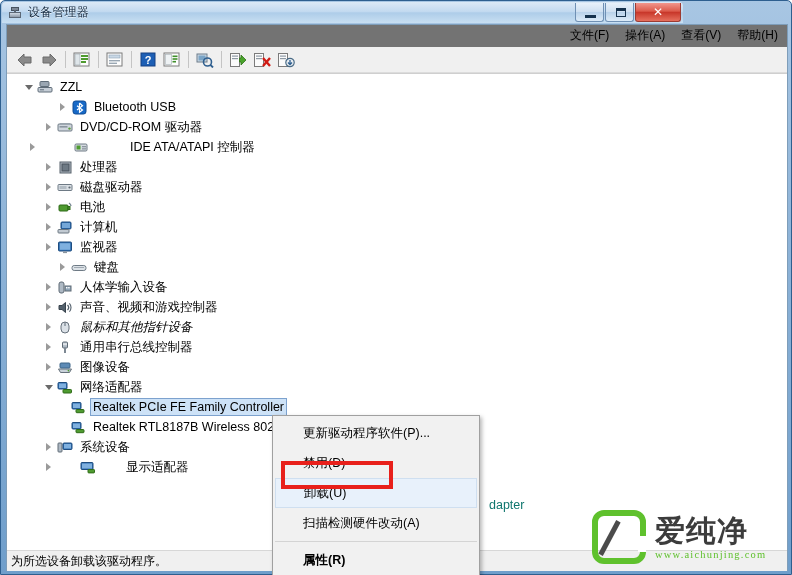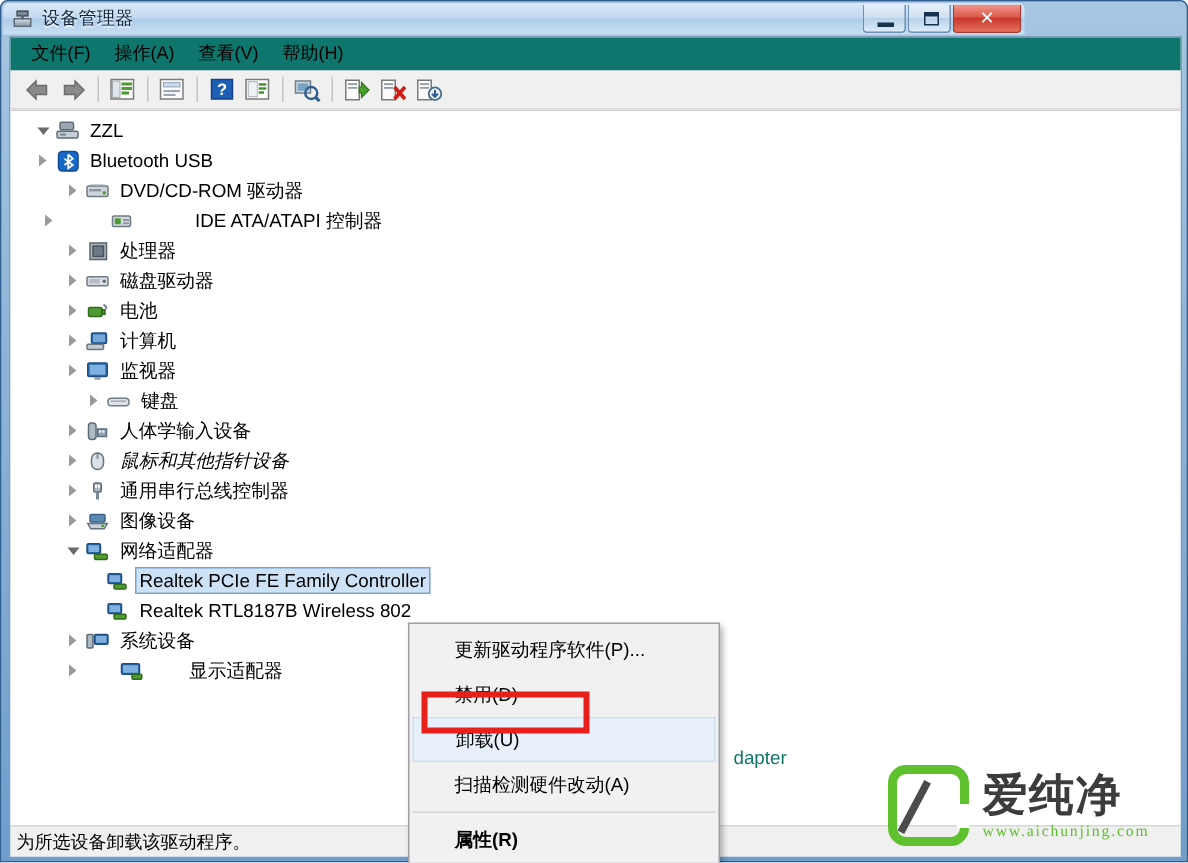--- a/index.html
+++ b/index.html
@@ -114,25 +114,26 @@
     width: 782px; height: 547px;
     background: #f0f0f0;
     border: 1px solid #7e9db9;
     border-bottom: none;
     display: flex;
     flex-direction: column;
   }
 
   .menubar {
     height: 22px;
-    background: #0f766e;
+    background: #737373;
     display: flex;
     align-items: center;
     padding-left: 7px;
     flex: 0 0 auto;
+    justify-content: flex-end;
   }
   .menu-item {
     font-size: 12px;
     color: #000;
     padding: 2px 9px 3px 7px;
     white-space: nowrap;
     cursor: default;
   }
 
   .toolbar {
@@ -457,21 +458,21 @@
             <div class="node-icon">
               <svg width="16" height="15" viewBox="0 0 16 15">
                 <rect x="3" y="1.5" width="9" height="5" rx="1" fill="#9aa6b2" stroke="#5f6c78"></rect>
                 <rect x="1" y="7.5" width="14" height="4.5" rx="1" fill="#c5cdd6" stroke="#5f6c78"></rect>
                 <rect x="3" y="9" width="4" height="1.4" fill="#7d8995"></rect>
               </svg>
             </div>
             <div class="node-label">ZZL</div>
           </div>
 
-          <div class="node" style="padding-left:14px;">
+          <div class="node" style="padding-left:48px;">
             <div class="expander">
                 <div class="tri"></div>
               </div>
             <div class="node-icon">
               <svg width="15" height="15" viewBox="0 0 15 15">
                 <rect x="1" y="1" width="13" height="13" rx="2.5" fill="#1769c7" stroke="#0f4a93"></rect>
                 <path d="M7.5 3 L10.5 5.8 L5 10 M5 5.8 L10.5 10 L7.5 12.2 L7.5 3" fill="none" stroke="#ffffff" stroke-width="1.2"></path>
               </svg>
             </div>
             <div class="node-label">Bluetooth USB</div>
@@ -597,20 +598,33 @@
               <svg width="16" height="15" viewBox="0 0 16 15">
                 <rect x="2" y="2" width="5" height="11" rx="2" fill="#aeb9c4" stroke="#5e6a75"></rect>
                 <rect x="8" y="6" width="6" height="5" fill="#8fa5b8" stroke="#5e6a75"></rect>
                 <rect x="9" y="7" width="1.4" height="1.4" fill="#fff"></rect>
                 <rect x="11.2" y="7" width="1.4" height="1.4" fill="#fff"></rect>
               </svg>
             </div>
             <div class="node-label">人体学输入设备</div>
           </div>
 
+          <div class="node" style="padding-left:34px;">
+            <div class="expander">
+                <div class="tri"></div>
+              </div>
+            <div class="node-icon">
+              <svg width="16" height="15" viewBox="0 0 16 15">
+                <path d="M2 5.5 L5 5.5 L8.5 2.5 L8.5 12.5 L5 9.5 L2 9.5 Z" fill="#53606c" stroke="#38434d"></path>
+                <path d="M10.5 5 A3.6 3.6 0 0 1 10.5 10" fill="none" stroke="#53606c" stroke-width="1.3"></path>
+                <path d="M12.4 3.4 A6 6 0 0 1 12.4 11.6" fill="none" stroke="#53606c" stroke-width="1.1"></path>
+              </svg>
+            </div>
+            <div class="node-label">声音、视频和游戏控制器</div>
+          </div>
 
           <div class="node" style="padding-left:34px;font-style:italic;">
             <div class="expander">
                 <div class="tri"></div>
               </div>
             <div class="node-icon">
               <svg width="16" height="15" viewBox="0 0 16 15">
                 <rect x="4" y="2" width="8" height="11" rx="4" fill="#dbe1e7" stroke="#66717b"></rect>
                 <line x1="8" y1="2" x2="8" y2="6" stroke="#66717b"></line>
                 <rect x="7.3" y="3.4" width="1.4" height="2.6" rx="0.7" fill="#97a2ac"></rect>

